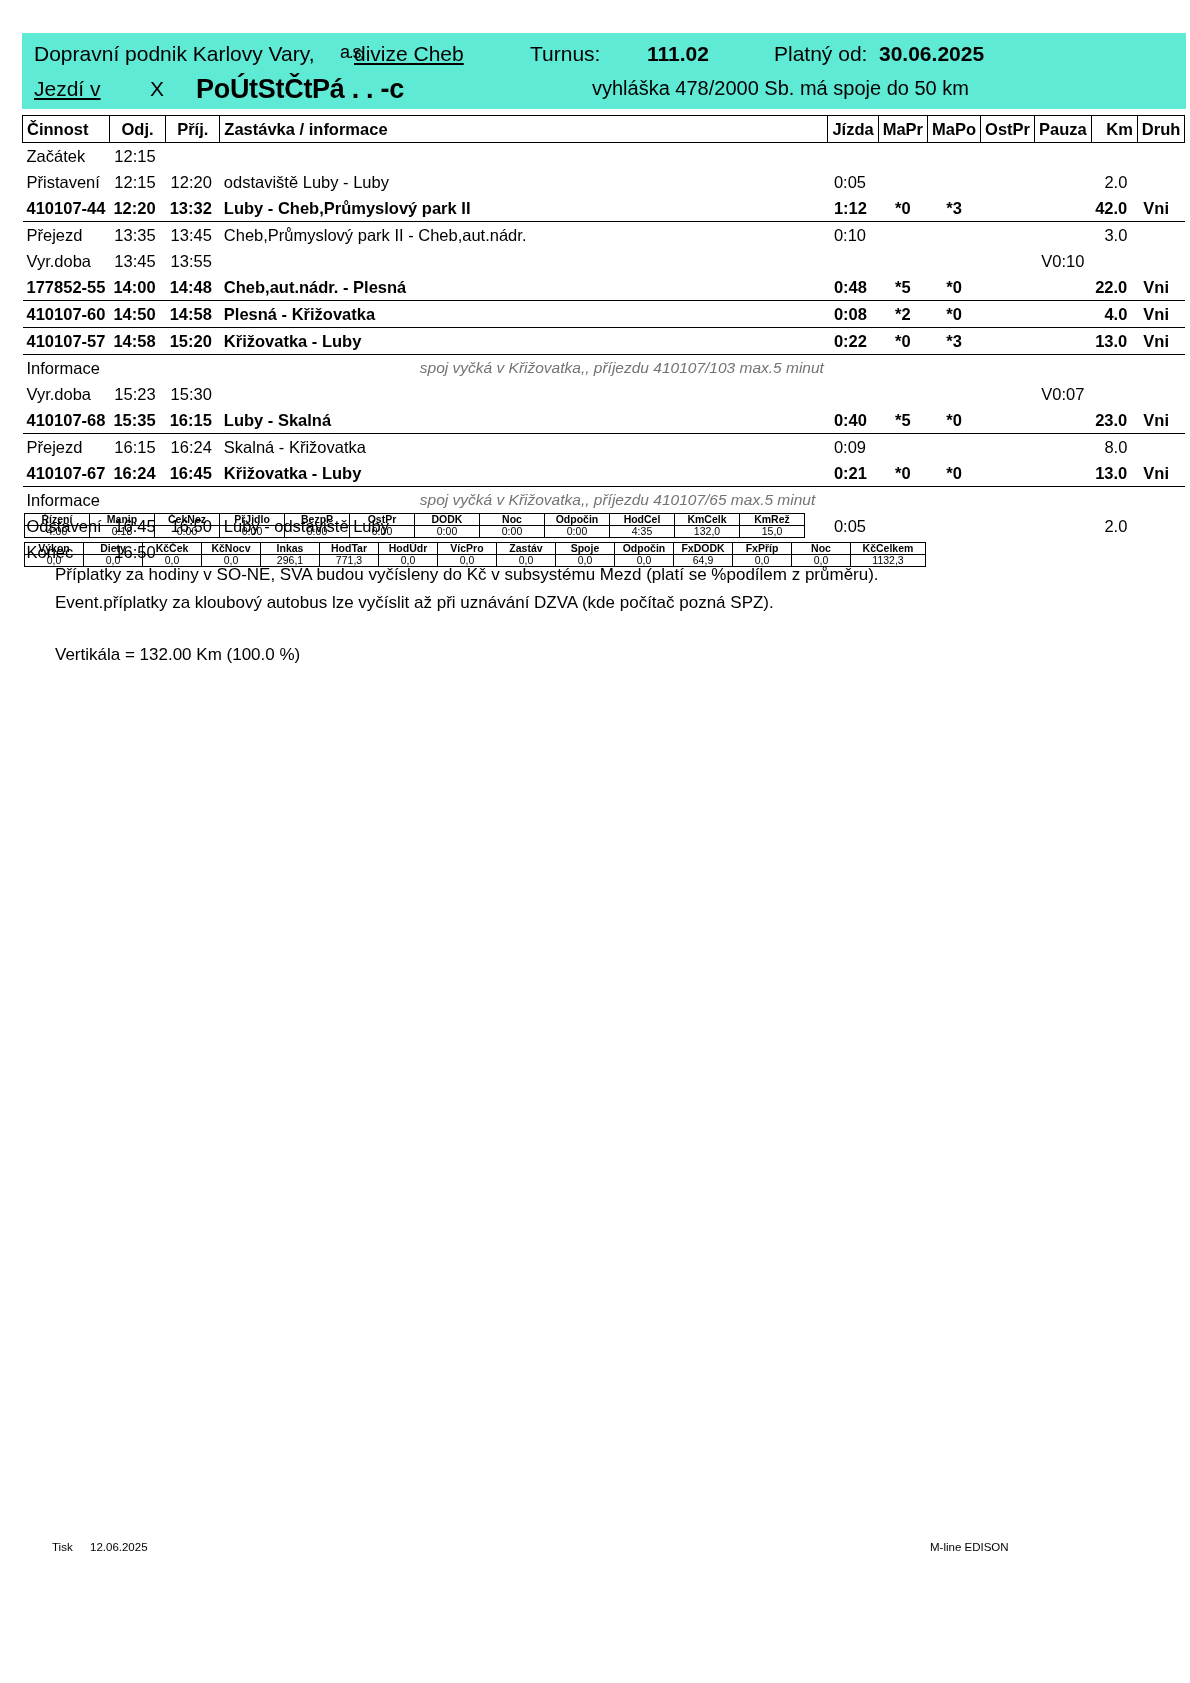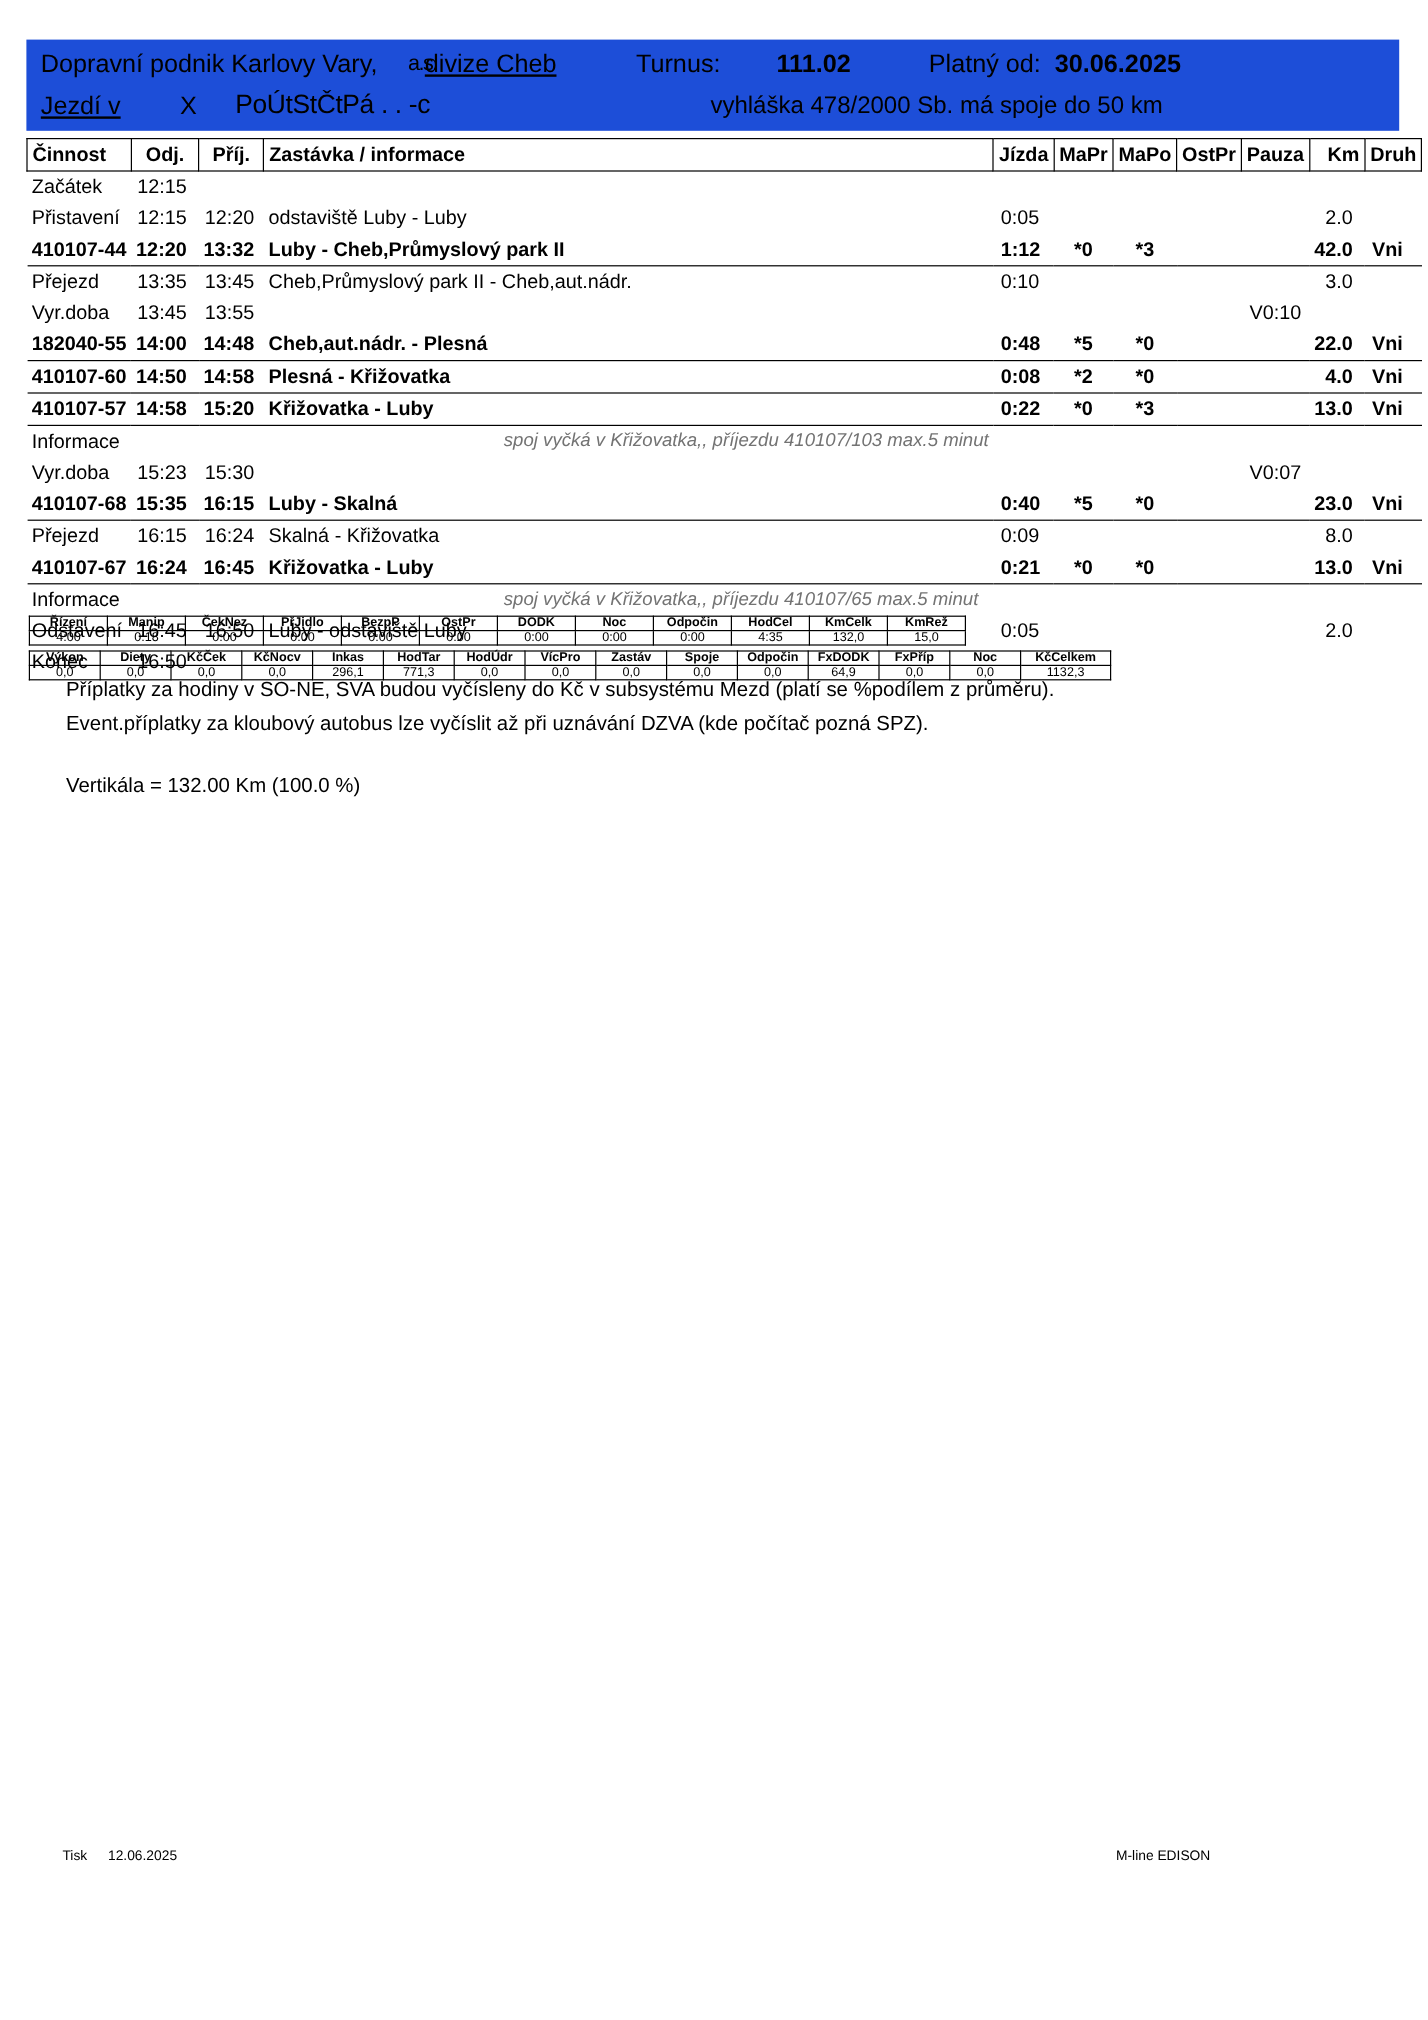--- a/index.html
+++ b/index.html
@@ -9,29 +9,30 @@
     background:#ffffff;
     font-family:"Liberation Sans", sans-serif;
     color:#000000;
     -webkit-font-smoothing:antialiased;
   }
   .page{position:relative;width:1190px;height:1683px;box-sizing:border-box;}
 
   
   .header-band{
     position:absolute;left:22px;top:33px;width:1144px;height:76px;
-    background:#1d4ed8;
+    background:#5eead4;
+    padding-left:20px;
   }
   .hdr-row{position:absolute;white-space:nowrap;}
   .hdr-company{left:12px;top:9px;font-size:21px;}
   .hdr-divize{left:318px;top:9px;font-size:18px;letter-spacing:-1.3px;}
   .hdr-divize2{left:332px;top:9px;font-size:21px;text-decoration:underline;}
   .hdr-jezdi{left:12px;top:44px;font-size:21px;text-decoration:underline;}
   .hdr-x{left:128px;top:44px;font-size:21px;}
-  .hdr-days{left:174px;top:41px;font-size:22px;font-weight:normal;letter-spacing:-0.3px;}
+  .hdr-days{left:174px;top:41px;font-size:27px;font-weight:bold;letter-spacing:-0.3px;}
   .hdr-turnus-lbl{left:508px;top:9px;font-size:21px;}
   .hdr-turnus-val{left:625px;top:9px;font-size:21px;font-weight:bold;}
   .hdr-platny-lbl{left:752px;top:9px;font-size:21px;}
   .hdr-platny-val{left:857px;top:9px;font-size:21px;font-weight:bold;}
   .hdr-vyhlaska{left:570px;top:44px;font-size:20px;}
 
   
   .main-table{
     position:absolute;left:22px;top:115px;width:1144px;
     border-collapse:collapse;
@@ -222,21 +223,21 @@
           <td class="c-zast"></td>
           <td class="c-jizda"></td>
           <td class="c-mapr"></td>
           <td class="c-mapo"></td>
           <td class="c-ostpr"></td>
           <td class="c-pauza">V0:10</td>
           <td class="c-km"></td>
           <td class="c-druh"></td>
         </tr>
         <tr class="bold">
-          <td class="c-cinnost">182040-55</td>
+          <td class="c-cinnost">177852-55</td>
           <td class="c-odj">14:00</td>
           <td class="c-prij">14:48</td>
           <td class="c-zast">Cheb,aut.nádr. - Plesná</td>
           <td class="c-jizda">0:48</td>
           <td class="c-mapr">*5</td>
           <td class="c-mapo">*0</td>
           <td class="c-ostpr"></td>
           <td class="c-pauza"></td>
           <td class="c-km">22.0</td>
           <td class="c-druh">Vni</td>

